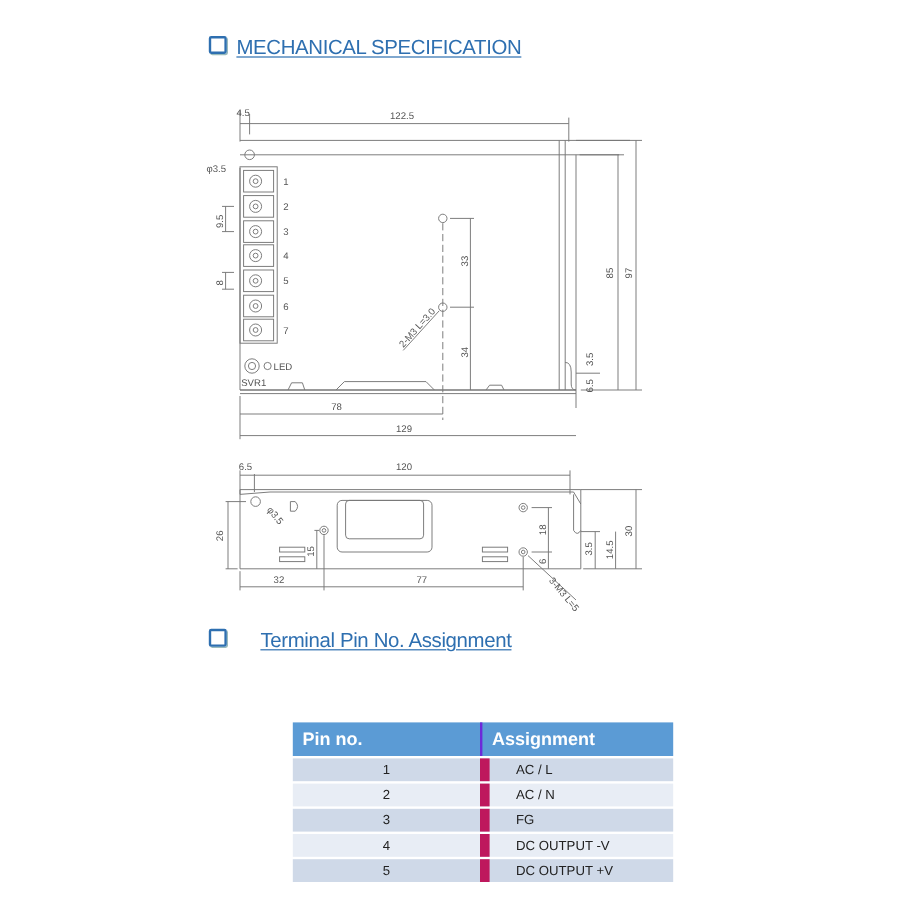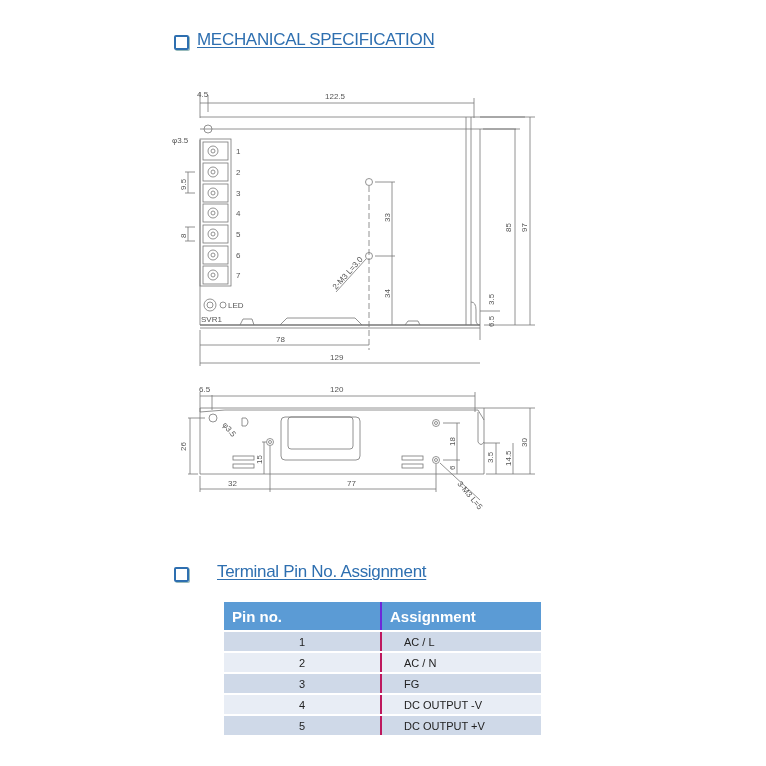--- a/index.html
+++ b/index.html
@@ -1,28 +1,28 @@
 <!DOCTYPE html>
 <html><head>
 <meta charset="utf-8">
 <style>
   html, body { margin:0; padding:0; background:#ffffff; }
   body { width:766px; height:766px; position:relative; overflow:hidden; font-family:"Liberation Sans", sans-serif; }
-  .section-title { position:absolute; left:174px; display:flex; align-items:flex-end; gap:8px; color:#2e6fb0; font-size:17px; }
+  .section-title { position:absolute; left:174px; display:flex; align-items:flex-start; gap:8px; color:#2e6fb0; font-size:17px; }
   .section-title .box { width:11px; height:11px; border:2px solid #2e6fb0; border-radius:2px; box-shadow:1px 1px 0 #9bb; }
   .section-title .label { text-decoration:underline; text-decoration-thickness:1px; text-underline-offset:2px; letter-spacing:-0.3px; }
   #title1 { top:30px; }
-  #title2 { top:562px;gap:28px; }
+  #title2 { top:524px;gap:28px; }
   svg.drawing { position:absolute; left:0; top:0; }
   svg text { font-family:"Liberation Sans", sans-serif; font-size:8px; fill:#555; }
-  .tbl { position:absolute; left:224px; top:600px; width:317px; border-collapse:separate; border-spacing:0 2px; font-size:11px; }
+  .tbl { position:absolute; left:244px; top:600px; width:317px; border-collapse:separate; border-spacing:0 2px; font-size:11px; }
   .tbl th { background:#5b9bd5; color:#fff; font-size:15px; font-weight:bold; text-align:left; padding:4px 8px; height:20px; }
   .tbl th + th { border-left:2px solid #6d28d9; }
   .tbl td { height:19px; padding:0 8px; color:#222; }
-  .tbl td + td { border-left:2px solid #be185d;padding-left:22px; }
+  .tbl td + td { border-left:8px solid #be185d;padding-left:22px; }
   .tbl tr.odd td { background:#cfd9e8; }
   .tbl tr.even td { background:#e8edf5; }
   .tbl td.pin { text-align:center; }
 </style>
 </head>
 <body>
 
 <div class="section-title" id="title1">
   <span class="box"></span>
   <span class="label">MECHANICAL SPECIFICATION</span>

